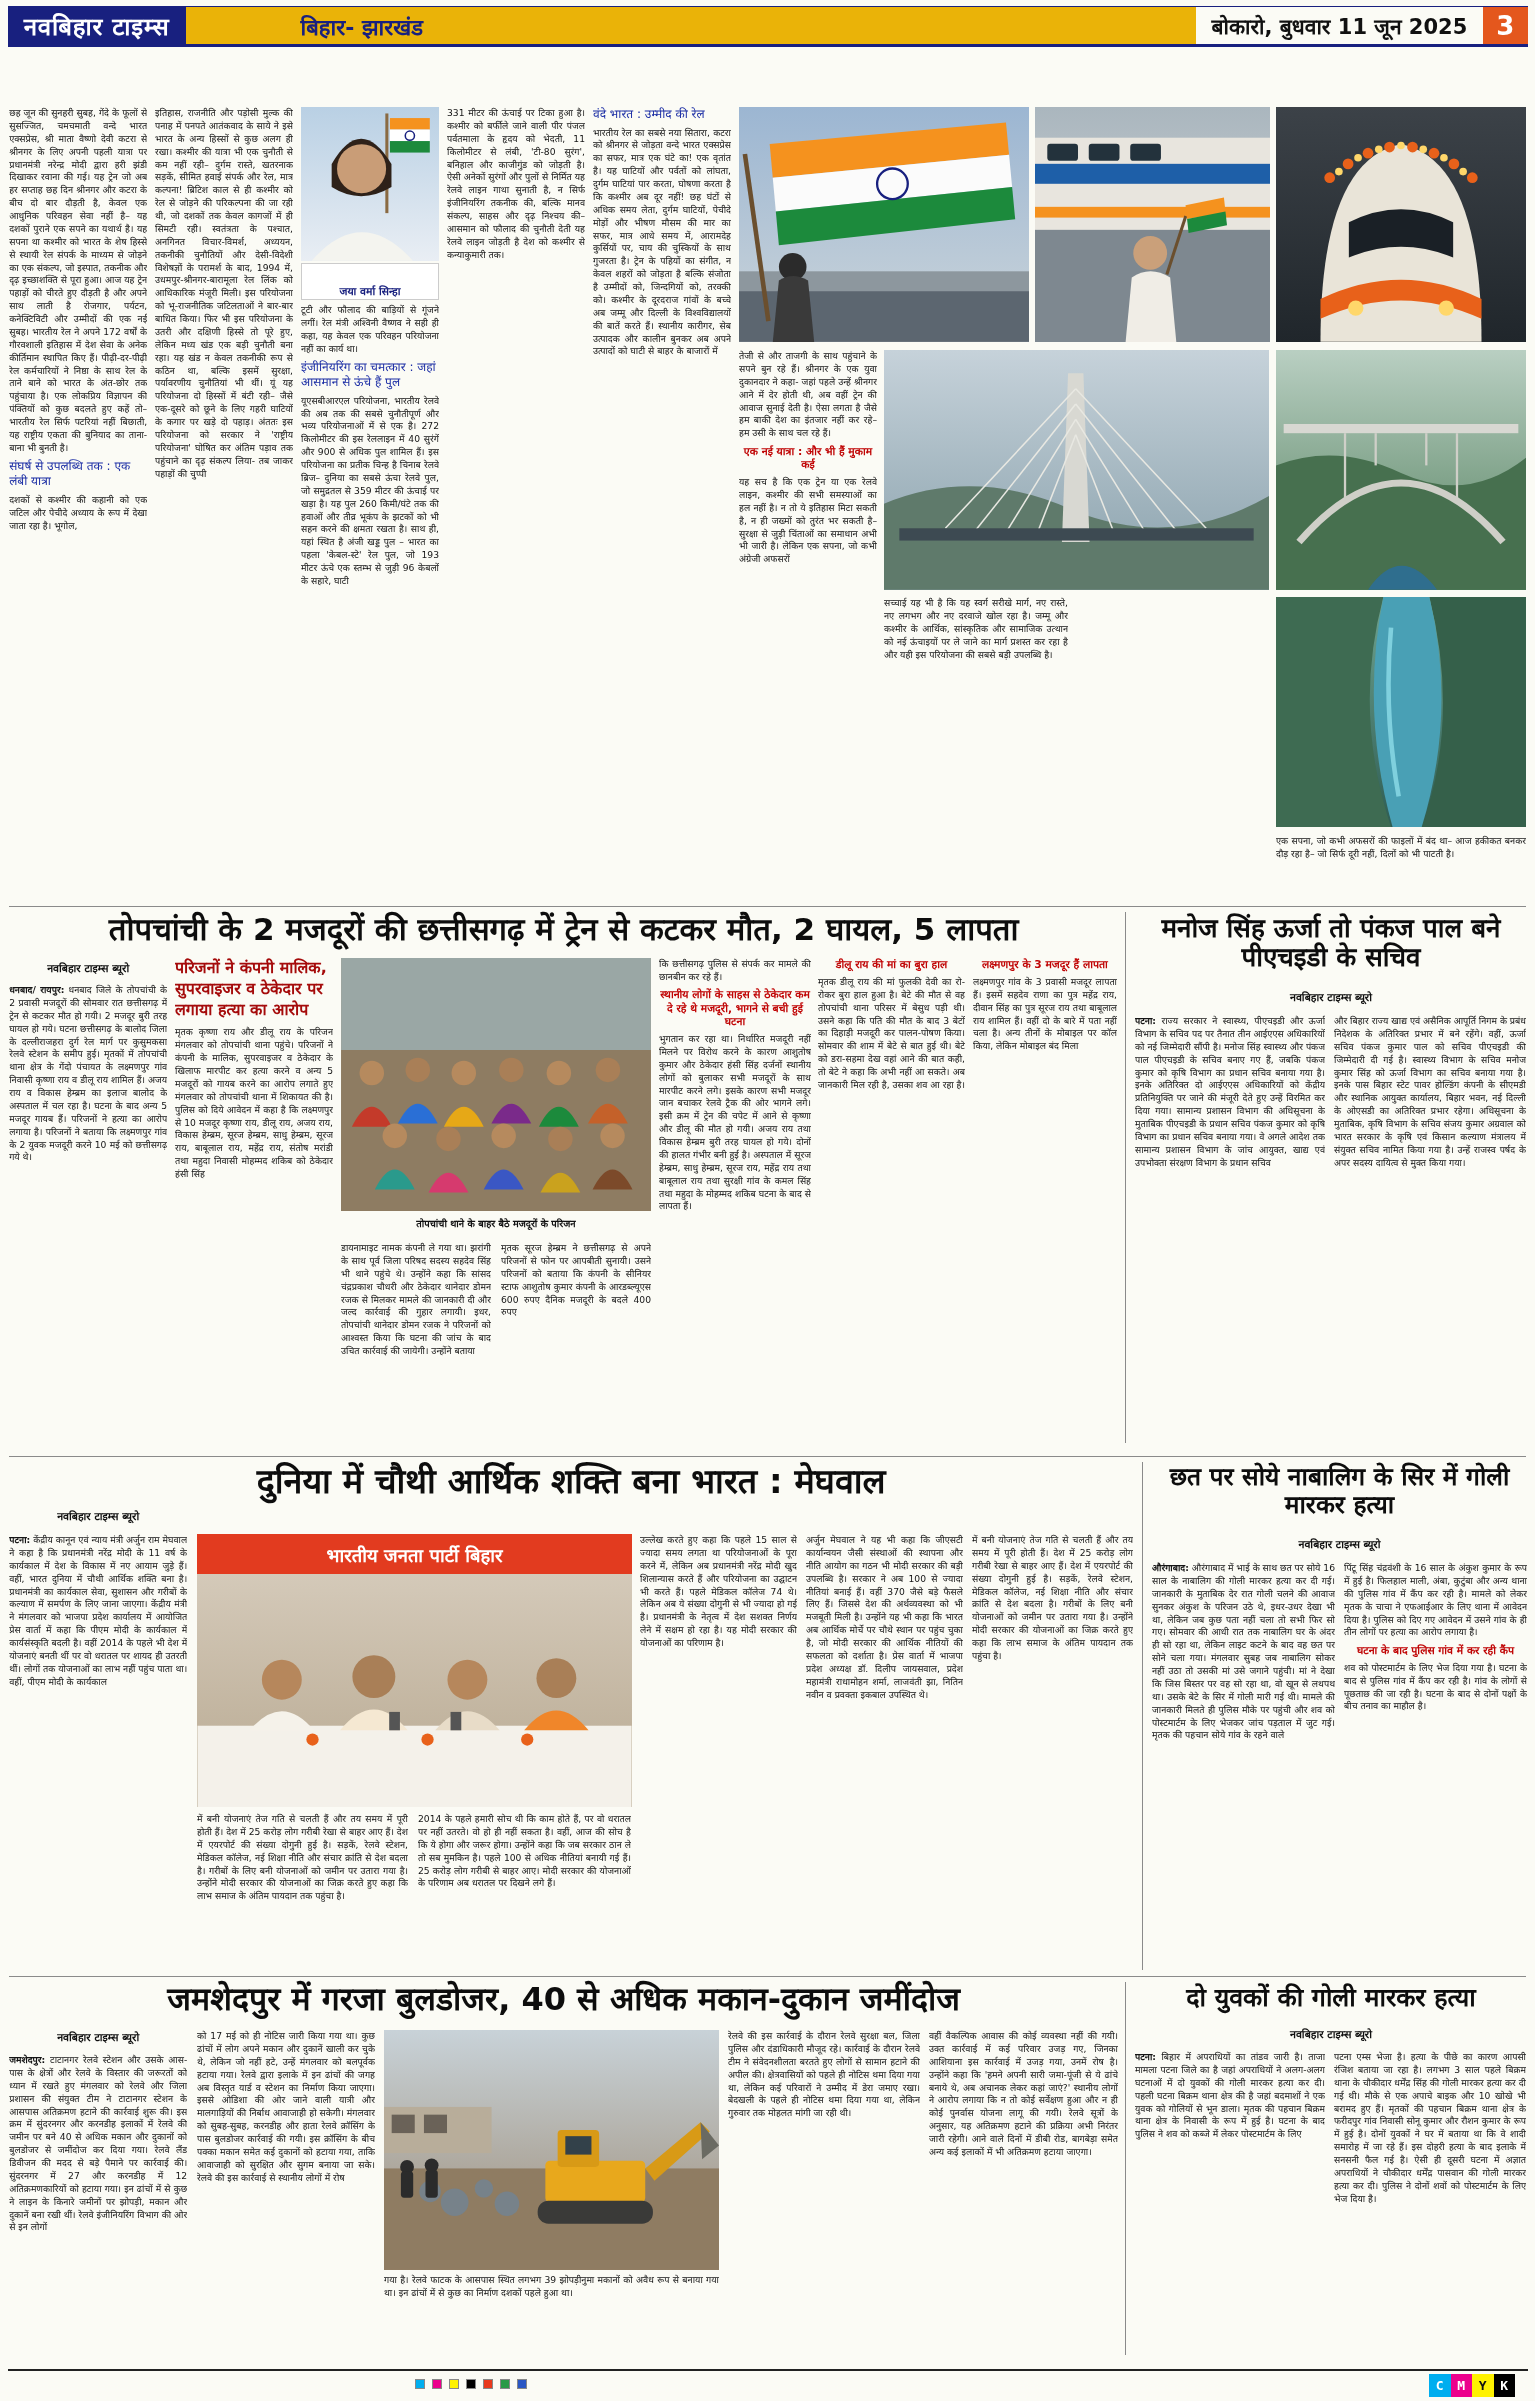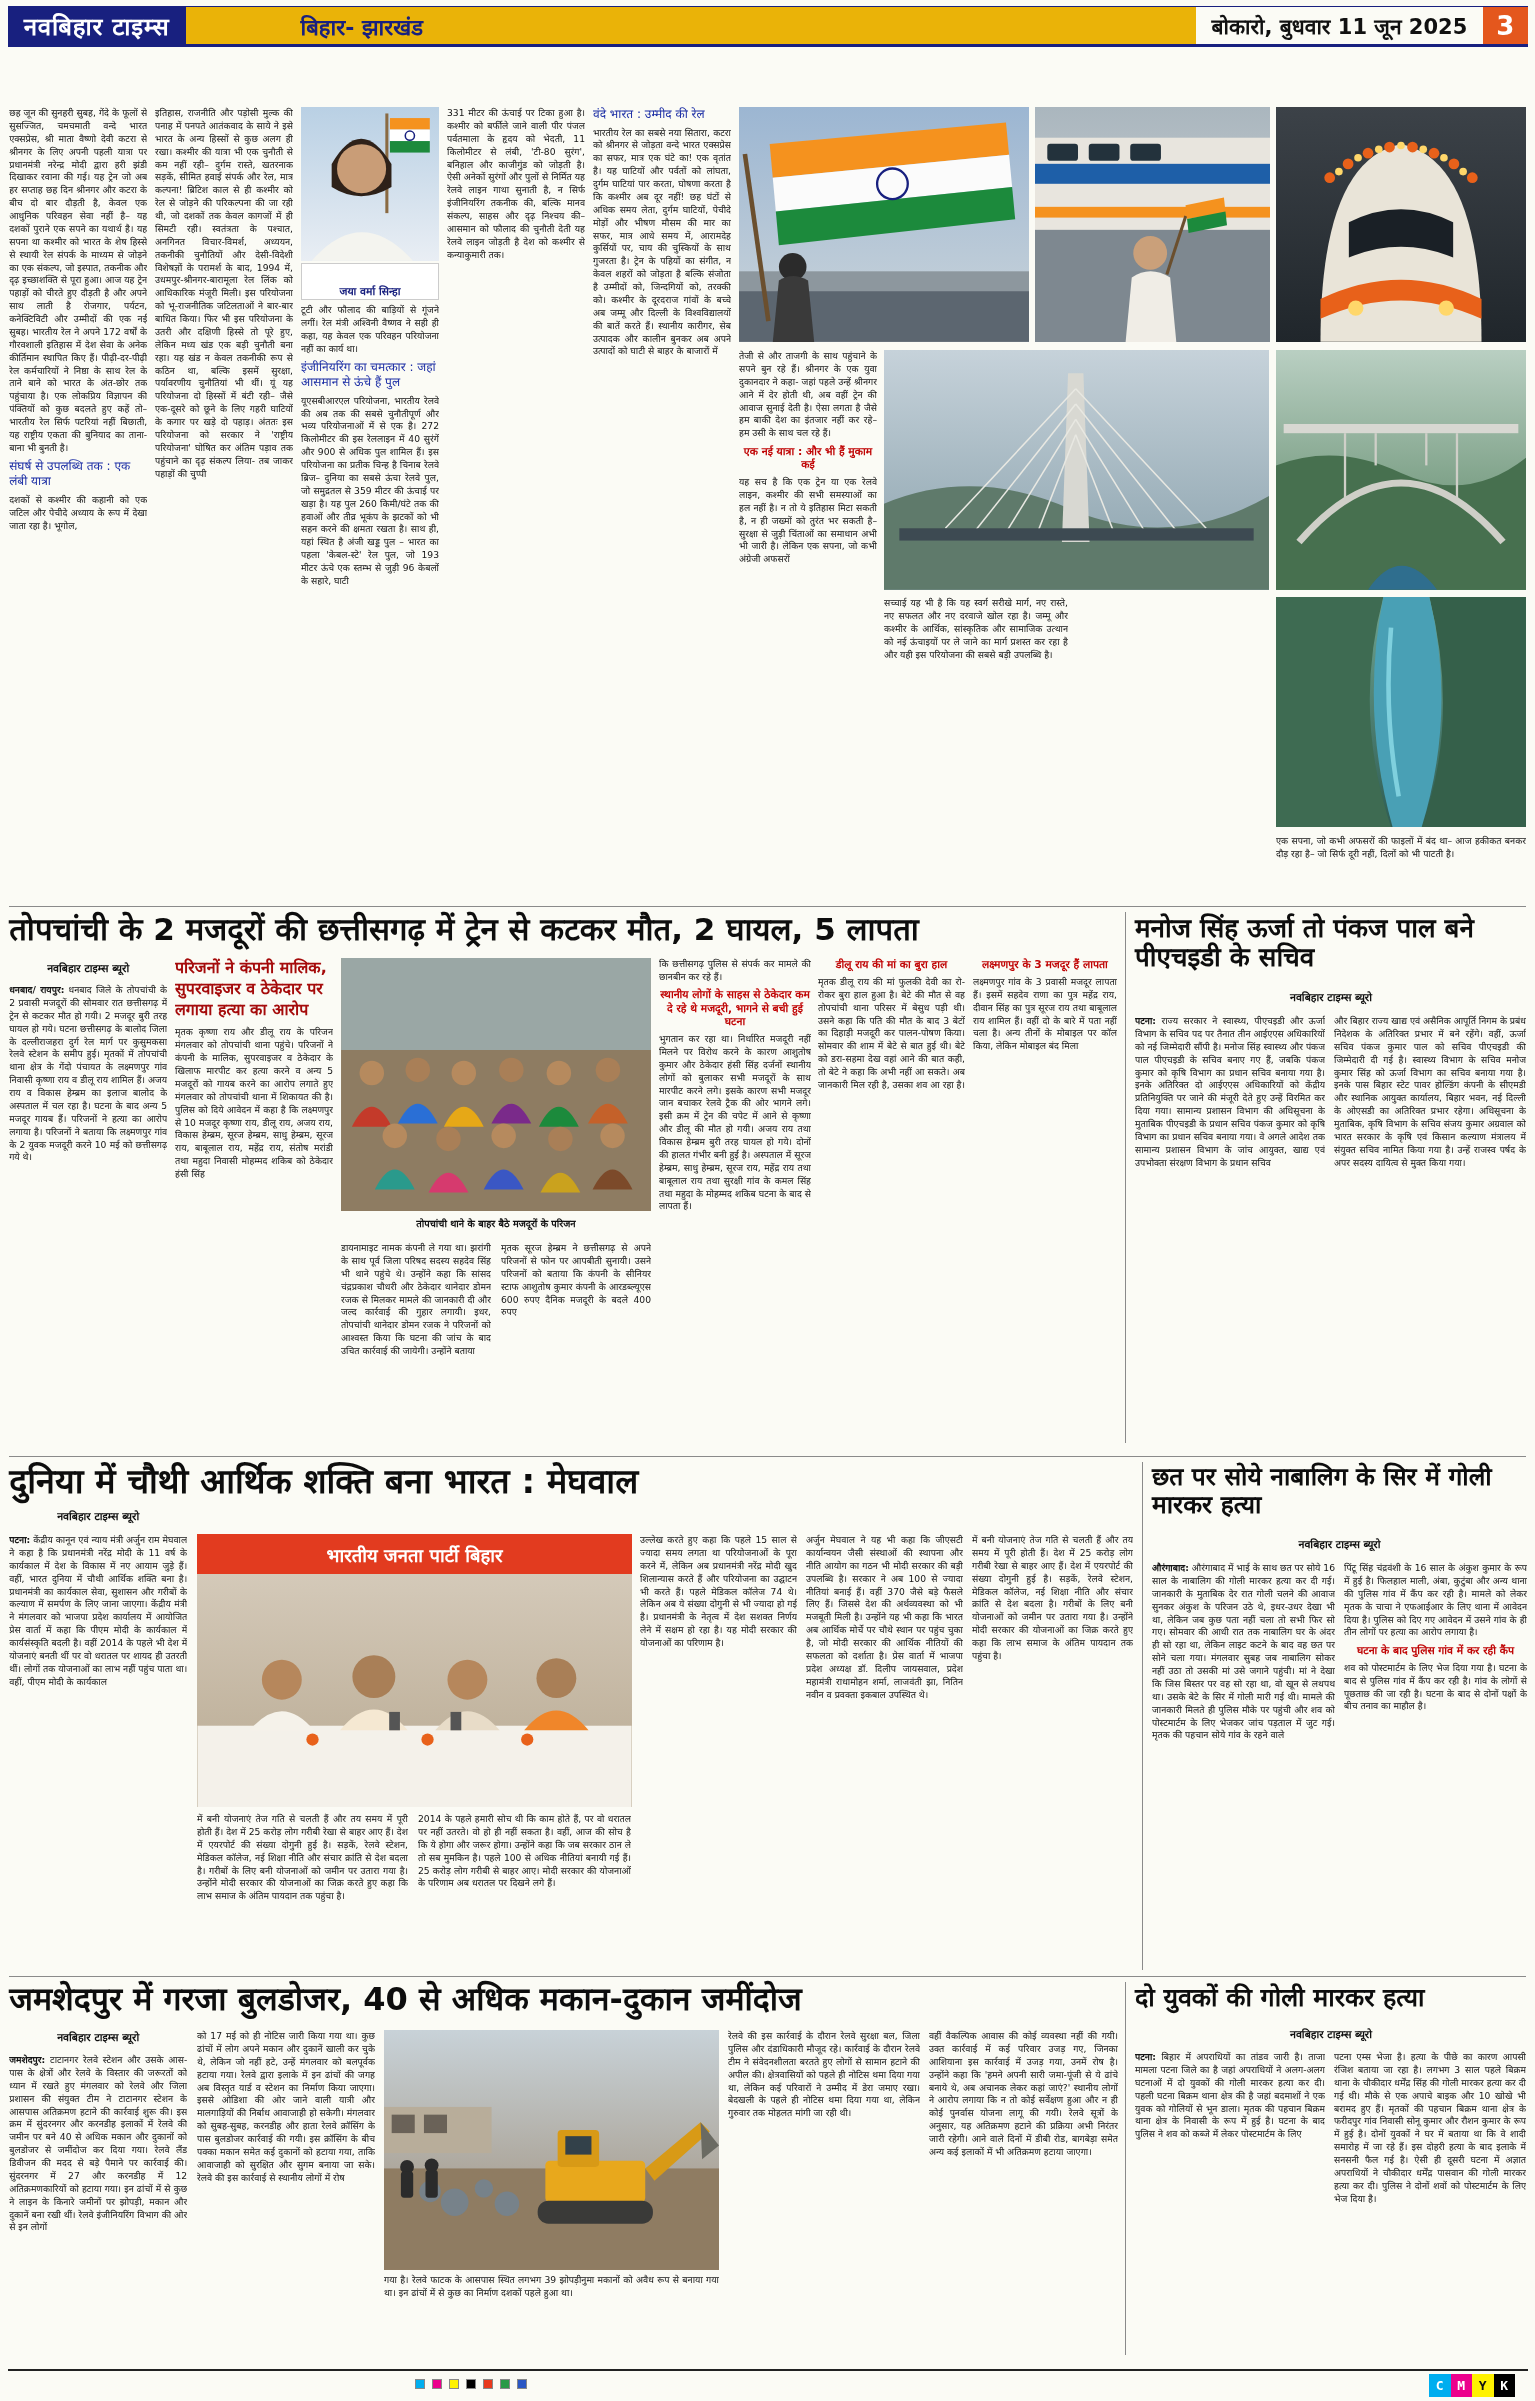--- a/index.html
+++ b/index.html
@@ -9,21 +9,21 @@
   .abs{position:absolute;overflow:hidden}
   
   .header{position:absolute;left:7.7px;top:6.1px;width:1520px;height:41px;display:flex;align-items:stretch;border-top:1.5px solid #18207f;border-bottom:3.1px solid #18207f}
   .mast{background:#18207f;color:#fff;font-size:24px;font-weight:bold;display:flex;align-items:center;padding:0 16px;letter-spacing:0.8px}
   .strip{background:#eab308;flex:1;display:flex;align-items:center}
   .strip-text{color:#18207f;font-size:22px;font-weight:bold;margin-left:115px}
   .citydate{background:#fbfbf5;display:flex;align-items:center;padding:0 15.4px;font-size:21px;font-weight:bold;color:#111}
   .pagenum{background:#e4571d;color:#fff;width:45px;display:flex;align-items:center;justify-content:center;font-size:26px;font-weight:bold}
   
   .lead-hl{position:absolute;left:7.7px;top:52px;width:1520px;text-align:center;color:#2026a8;font-size:45px;font-weight:bold;line-height:1.05}
-  .hl{position:absolute;text-align:left;color:#0d0d0d;font-weight:bold;line-height:1.12}
+  .hl{position:absolute;text-align:center;color:#0d0d0d;font-weight:bold;line-height:1.12}
   
   .body{font-size:9.2px;line-height:1.4;text-align:justify;color:#141414}
   .dateline{font-weight:bold}
   .byline{position:absolute;font-size:10.7px;font-weight:bold;text-align:center;color:#111}
   .sub-blue{color:#1d2fa5;font-weight:normal;font-size:12px;text-align:left;margin:4.6px 0;line-height:1.25}
   .sub-red{color:#c00505;font-weight:bold;font-size:10.7px;text-align:center;margin:4.6px 0;line-height:1.25}
   .accuse{color:#a50b0b;font-weight:bold;font-size:16px;line-height:1.3;text-align:left;margin-bottom:6.1px}
   .caption{position:absolute;font-size:9.6px;font-weight:bold;text-align:center;color:#111;background:#fbfbf5;padding:2.3px 0}
   .pcap-name{color:#18207f;font-weight:bold;font-size:10.7px;text-align:center}
   .pcap-role{font-size:8.8px;text-align:center;color:#222}
@@ -180,21 +180,21 @@
       <path d="M30 250 Q163 96 296 250" stroke="#cfcfc8" stroke-width="9" fill="none"></path>
       <g stroke="#cfcfc8" stroke-width="3">
         <line x1="90" y1="108" x2="90" y2="196"></line>
           <line x1="130" y1="108" x2="130" y2="150"></line>
         <line x1="196" y1="108" x2="196" y2="150"></line>
           <line x1="236" y1="108" x2="236" y2="196"></line>
       </g>
     </svg>
   </div>
 
-  <div class="abs body" style="left:884px;top:597px;width:184px;height:302px">सच्चाई यह भी है कि यह स्वर्ग सरीखे मार्ग, नए रास्ते, नए सफलत और नए दरवाजे खोल रहा है। जम्मू और कश्मीर के आर्थिक, सांस्कृतिक और सामाजिक उत्थान को नई ऊंचाइयों पर ले जाने का मार्ग प्रशस्त कर रहा है और यही इस परियोजना की सबसे बड़ी उपलब्धि है।</div>
+  <div class="abs body" style="left:884px;top:597px;width:184px;height:302px">सच्चाई यह भी है कि यह स्वर्ग सरीखे मार्ग, नए रास्ते, नए लगभग और नए दरवाजे खोल रहा है। जम्मू और कश्मीर के आर्थिक, सांस्कृतिक और सामाजिक उत्थान को नई ऊंचाइयों पर ले जाने का मार्ग प्रशस्त कर रहा है और यही इस परियोजना की सबसे बड़ी उपलब्धि है।</div>
 
   <div class="photo" style="left:1276px;top:597px;width:250px;height:230px;background:linear-gradient(180deg,#6fa38f,#2e5d54)">
     <svg width="250" height="230" viewBox="0 0 326 300">
       <path d="M0 0 L140 0 Q100 150 150 300 L0 300 Z" fill="#3e6b52"></path>
       <path d="M326 0 L200 0 Q240 160 190 300 L326 300 Z" fill="#35604a"></path>
       <path d="M140 0 Q110 150 152 300 L190 300 Q236 150 200 0 Z" fill="#49a0b5"></path>
       <path d="M150 40 Q140 150 160 260" stroke="#7fd0de" stroke-width="6" fill="none"></path>
     </svg>
   </div>
   <div class="abs body" style="left:1276px;top:835px;width:250px;height:64px">एक सपना, जो कभी अफसरों की फाइलों में बंद था– आज हकीकत बनकर दौड़ रहा है– जो सिर्फ दूरी नहीं, दिलों को भी पाटती है।</div>

